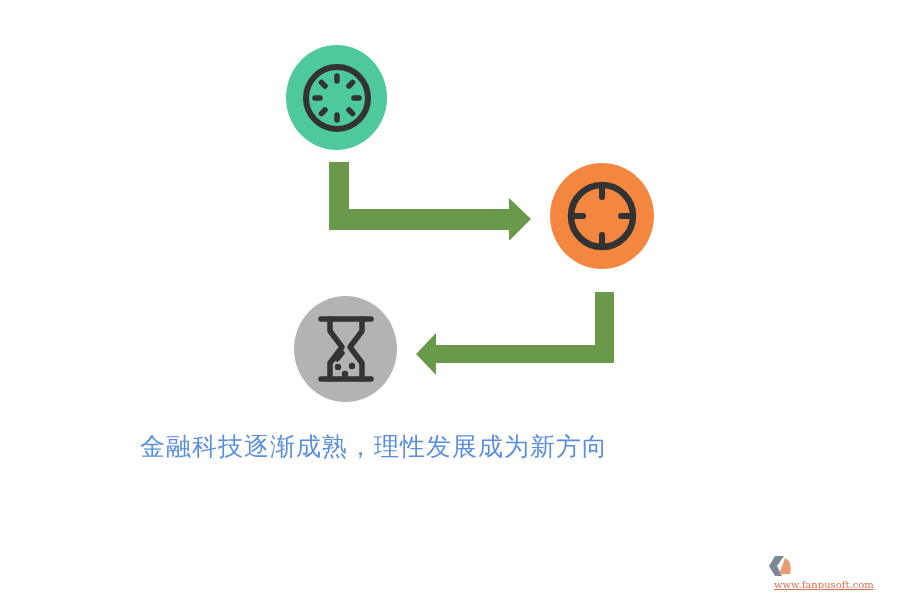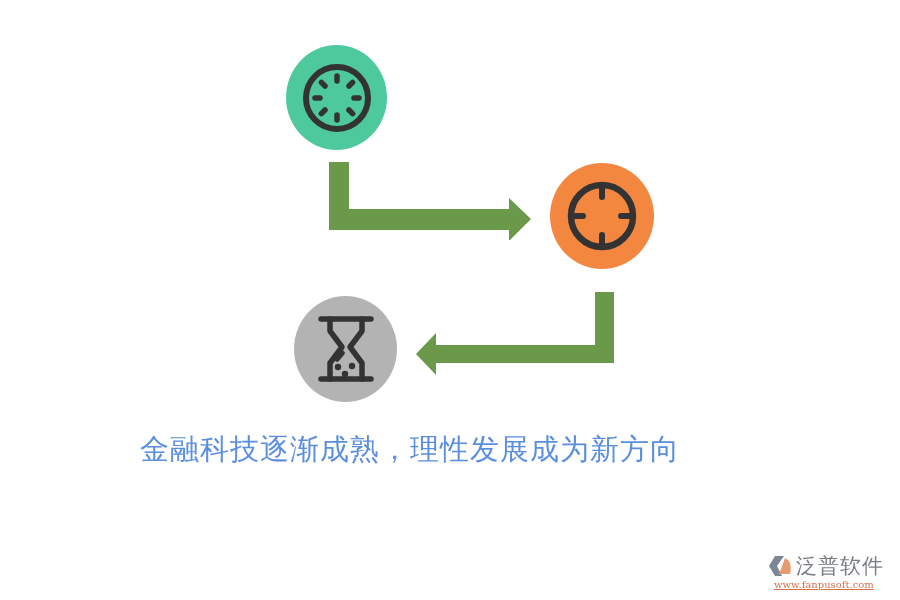--- a/index.html
+++ b/index.html
@@ -8,21 +8,21 @@
       font-family: "DejaVu Sans", sans-serif;
     }
     .node {
       position: absolute; border-radius: 50%;
       display: flex; align-items: center; justify-content: center;
     }
     .node svg { display: block; }
     .arrow { position: absolute; }
     .caption {
       position: absolute; left: 140px; top: 430px; width: 600px;
-      font-size: 29px; letter-spacing: 1px; color: #5b8fde; white-space: nowrap;
+      font-size: 25px; letter-spacing: 1px; color: #5b8fde; white-space: nowrap;
     }
     .logo {
       position: absolute; left: 768px; top: 552px; width: 130px; height: 45px;
     }
     .logo-name {
       position: absolute; left: 28px; top: 0px; font-size: 21px; color: #7a7f86;
       letter-spacing: 1px; white-space: nowrap;
     }
     .logo-url {
       position: absolute; left: 6px; top: 27px; font-family: "DejaVu Serif", serif;
@@ -86,15 +86,14 @@
   </svg>
 </div>
 
 <div class="caption">金融科技逐渐成熟，理性发展成为新方向</div>
 
 <div class="logo">
   <svg class="logo-mark" width="26" height="24" viewBox="0 0 26 24">
     <path d="M7 2 H16 L9 12 L14 22 H7 L1 12 Z" fill="#7b8794"></path>
     <path d="M17 4 Q25 8 22 20 L11 20 Q15 10 17 4 Z" fill="#e69a6f"></path>
   </svg>
-  <span class="logo-name">泛普软件</span>
   <span class="logo-url">www.fanpusoft.com</span>
 </div>
 
 </body></html>

